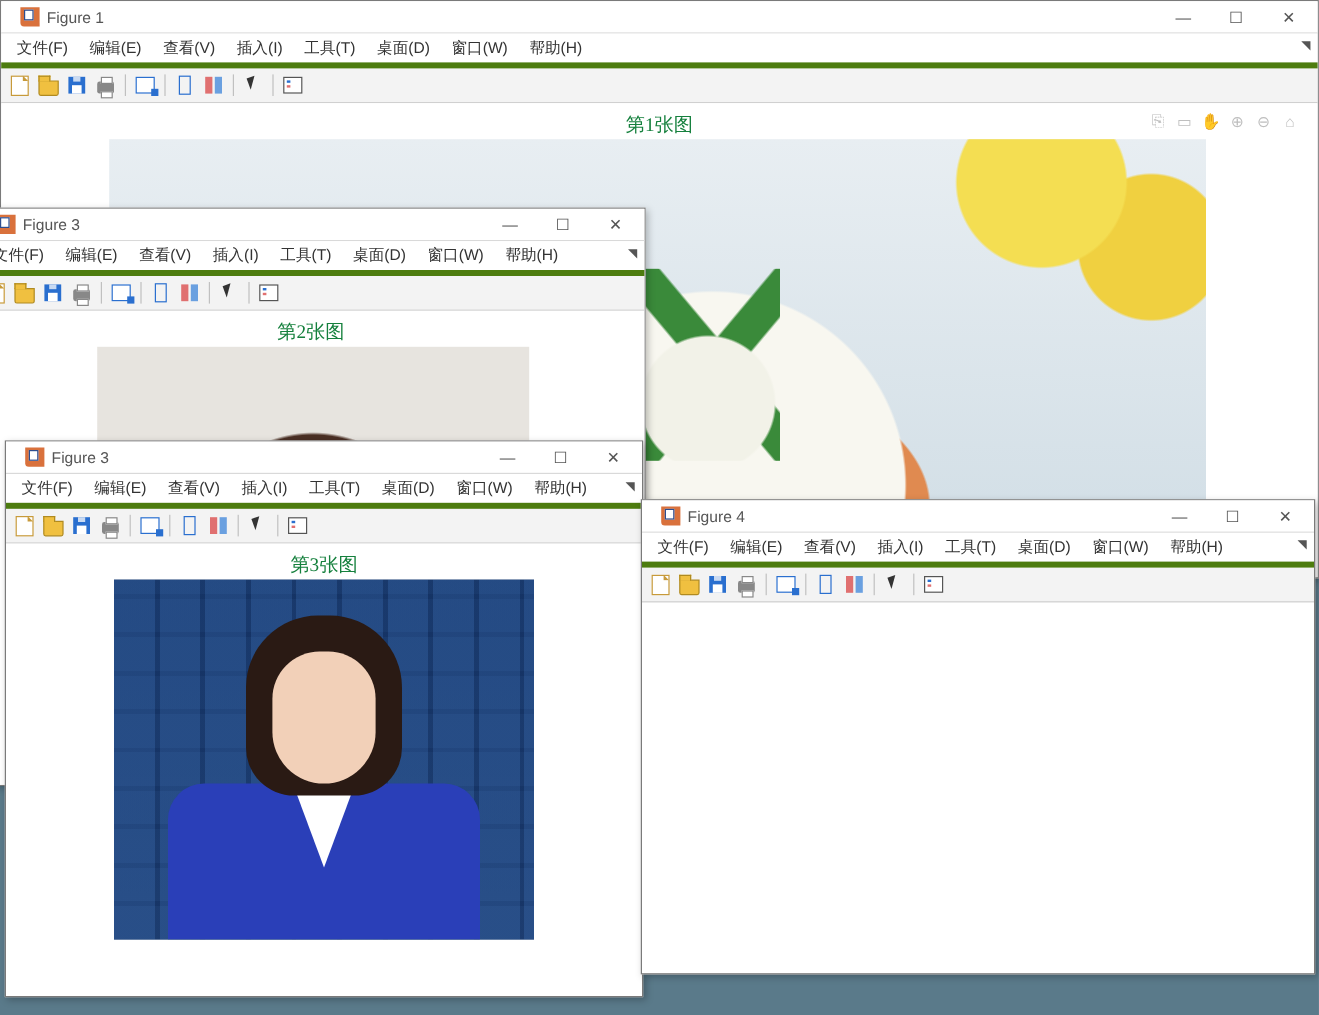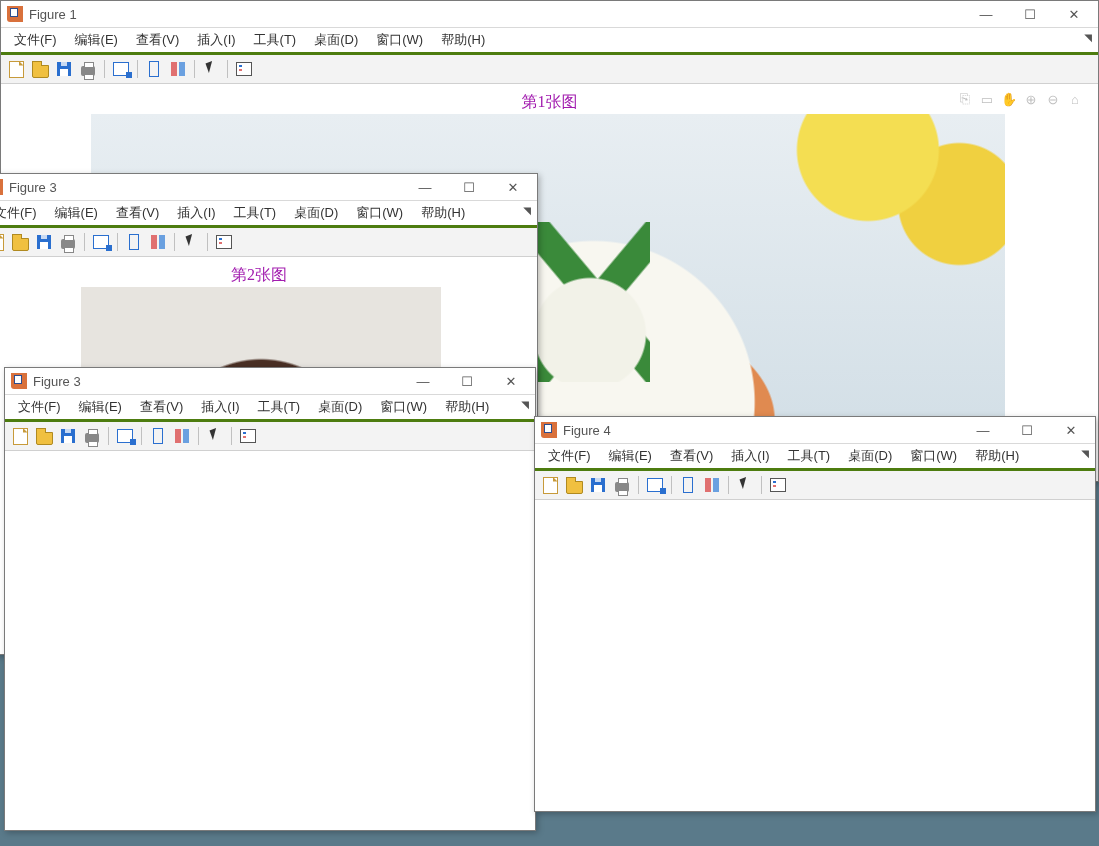--- a/index.html
+++ b/index.html
@@ -1,31 +1,31 @@
 <!DOCTYPE html>
 <html><head>
 <meta charset="utf-8">
 <style>
   html,body{margin:0;padding:0;width:1099px;height:846px;font-family:"Microsoft YaHei","Segoe UI",sans-serif;background:#5a7a8a;overflow:hidden;font-size:13px;color:#333;}
   .fig-window{position:absolute;background:#fff;border:1px solid #7a7a7a;box-shadow:2px 2px 6px rgba(0,0,0,.25);display:flex;flex-direction:column;}
-  .titlebar{height:26px;background:#fff;display:flex;align-items:center;padding:0 2px 0 6px;border-bottom:1px solid #d9d9d9;}
+  .titlebar{height:26px;background:#fff;display:flex;align-items:center;padding:0 2px 0 16px;border-bottom:1px solid #d9d9d9;}
   .title-icon{width:16px;height:16px;margin-right:6px;position:relative;}
   .title-icon::before{content:"";position:absolute;inset:0;background:#d9713c;border-radius:0 0 0 3px;}
   .title-icon::after{content:"";position:absolute;left:3px;top:2px;width:8px;height:9px;background:#fff;border:1px solid #2c4d8f;box-sizing:border-box;}
   .title-text{flex:1;color:#555;}
   .win-btns{display:flex;}
   .win-btn{width:44px;height:26px;display:flex;align-items:center;justify-content:center;color:#555;}
-  .menubar{height:24px;background:#fff;display:flex;align-items:center;padding:0 4px;border-bottom:3px solid #4d7c0f;position:relative;}
+  .menubar{height:24px;background:#fff;display:flex;align-items:center;padding:0 4px;border-bottom:5px solid #4d7c0f;position:relative;}
   .menu-item{padding:2px 9px;cursor:default;}
   .menu-more{position:absolute;right:6px;top:4px;font-size:10px;color:#555;}
   .toolbar{height:28px;background:#f3f3f3;display:flex;align-items:center;padding:0 4px;border-bottom:1px solid #d0d0d0;gap:2px;}
   .tb-btn{width:20px;height:20px;display:flex;align-items:center;justify-content:center;border:1px solid transparent;}
   .tb-sep{width:1px;height:18px;background:#c0c0c0;margin:0 3px;}
   .canvas{flex:1;background:#fff;position:relative;overflow:hidden;}
-  .plot-title{text-align:center;font-family:"SimSun",serif;font-size:16px;color:#a21caf;margin-top:8px;}
+  .plot-title{text-align:center;font-family:"SimSun",serif;font-size:16px;color:#15803d;margin-top:8px;}
   .plot-area{position:absolute;background:#eee;overflow:hidden;}
   .axes-icons{position:absolute;right:14px;top:6px;display:flex;gap:4px;color:#bfbfbf;}
   .axes-icons span{width:18px;height:18px;display:flex;align-items:center;justify-content:center;}
   
   .ic-new{width:13px;height:15px;border:1px solid #c79a3a;background:#fff;position:relative;}
   .ic-new::after{content:"";position:absolute;right:-1px;top:-1px;width:5px;height:5px;background:#c79a3a;clip-path:polygon(0 0,100% 100%,0 100%);}
   .ic-open{width:15px;height:11px;background:#f0c040;border:1px solid #b08a20;border-radius:0 0 2px 2px;position:relative;top:2px;}
   .ic-open::before{content:"";position:absolute;left:-1px;top:-5px;width:8px;height:4px;background:#f0c040;border:1px solid #b08a20;border-bottom:none;}
   .ic-save{width:14px;height:14px;background:#2a6fcf;position:relative;}
   .ic-save::after{content:"";position:absolute;left:3px;bottom:0;width:8px;height:7px;background:#fff;}
@@ -255,20 +255,30 @@
       </div>
     <div class="tb-sep"></div>
     <div class="tb-btn">
         <span class="ic-arrow"></span>
       </div>
     <div class="tb-sep"></div>
     <div class="tb-btn">
         <span class="ic-legend"></span>
       </div>
   </div>
+  <div class="canvas">
+    <div class="plot-title">第3张图</div>
+    <div class="plot-area img3" style="left:90px;top:30px;width:350px;height:300px;">
+      <div class="person">
+        <div class="suit"></div>
+          <div class="hair"></div>
+          <div class="face"></div>
+      </div>
+    </div>
+  </div>
 </div>
 
 <div class="fig-window" style="left:534px;top:416px;width:560px;height:394px;">
   <div class="titlebar">
     <span class="title-icon"></span>
     <span class="title-text">Figure 4</span>
     <div class="win-btns">
       <div class="win-btn">—</div>
       <div class="win-btn">☐</div>
       <div class="win-btn close">✕</div>

